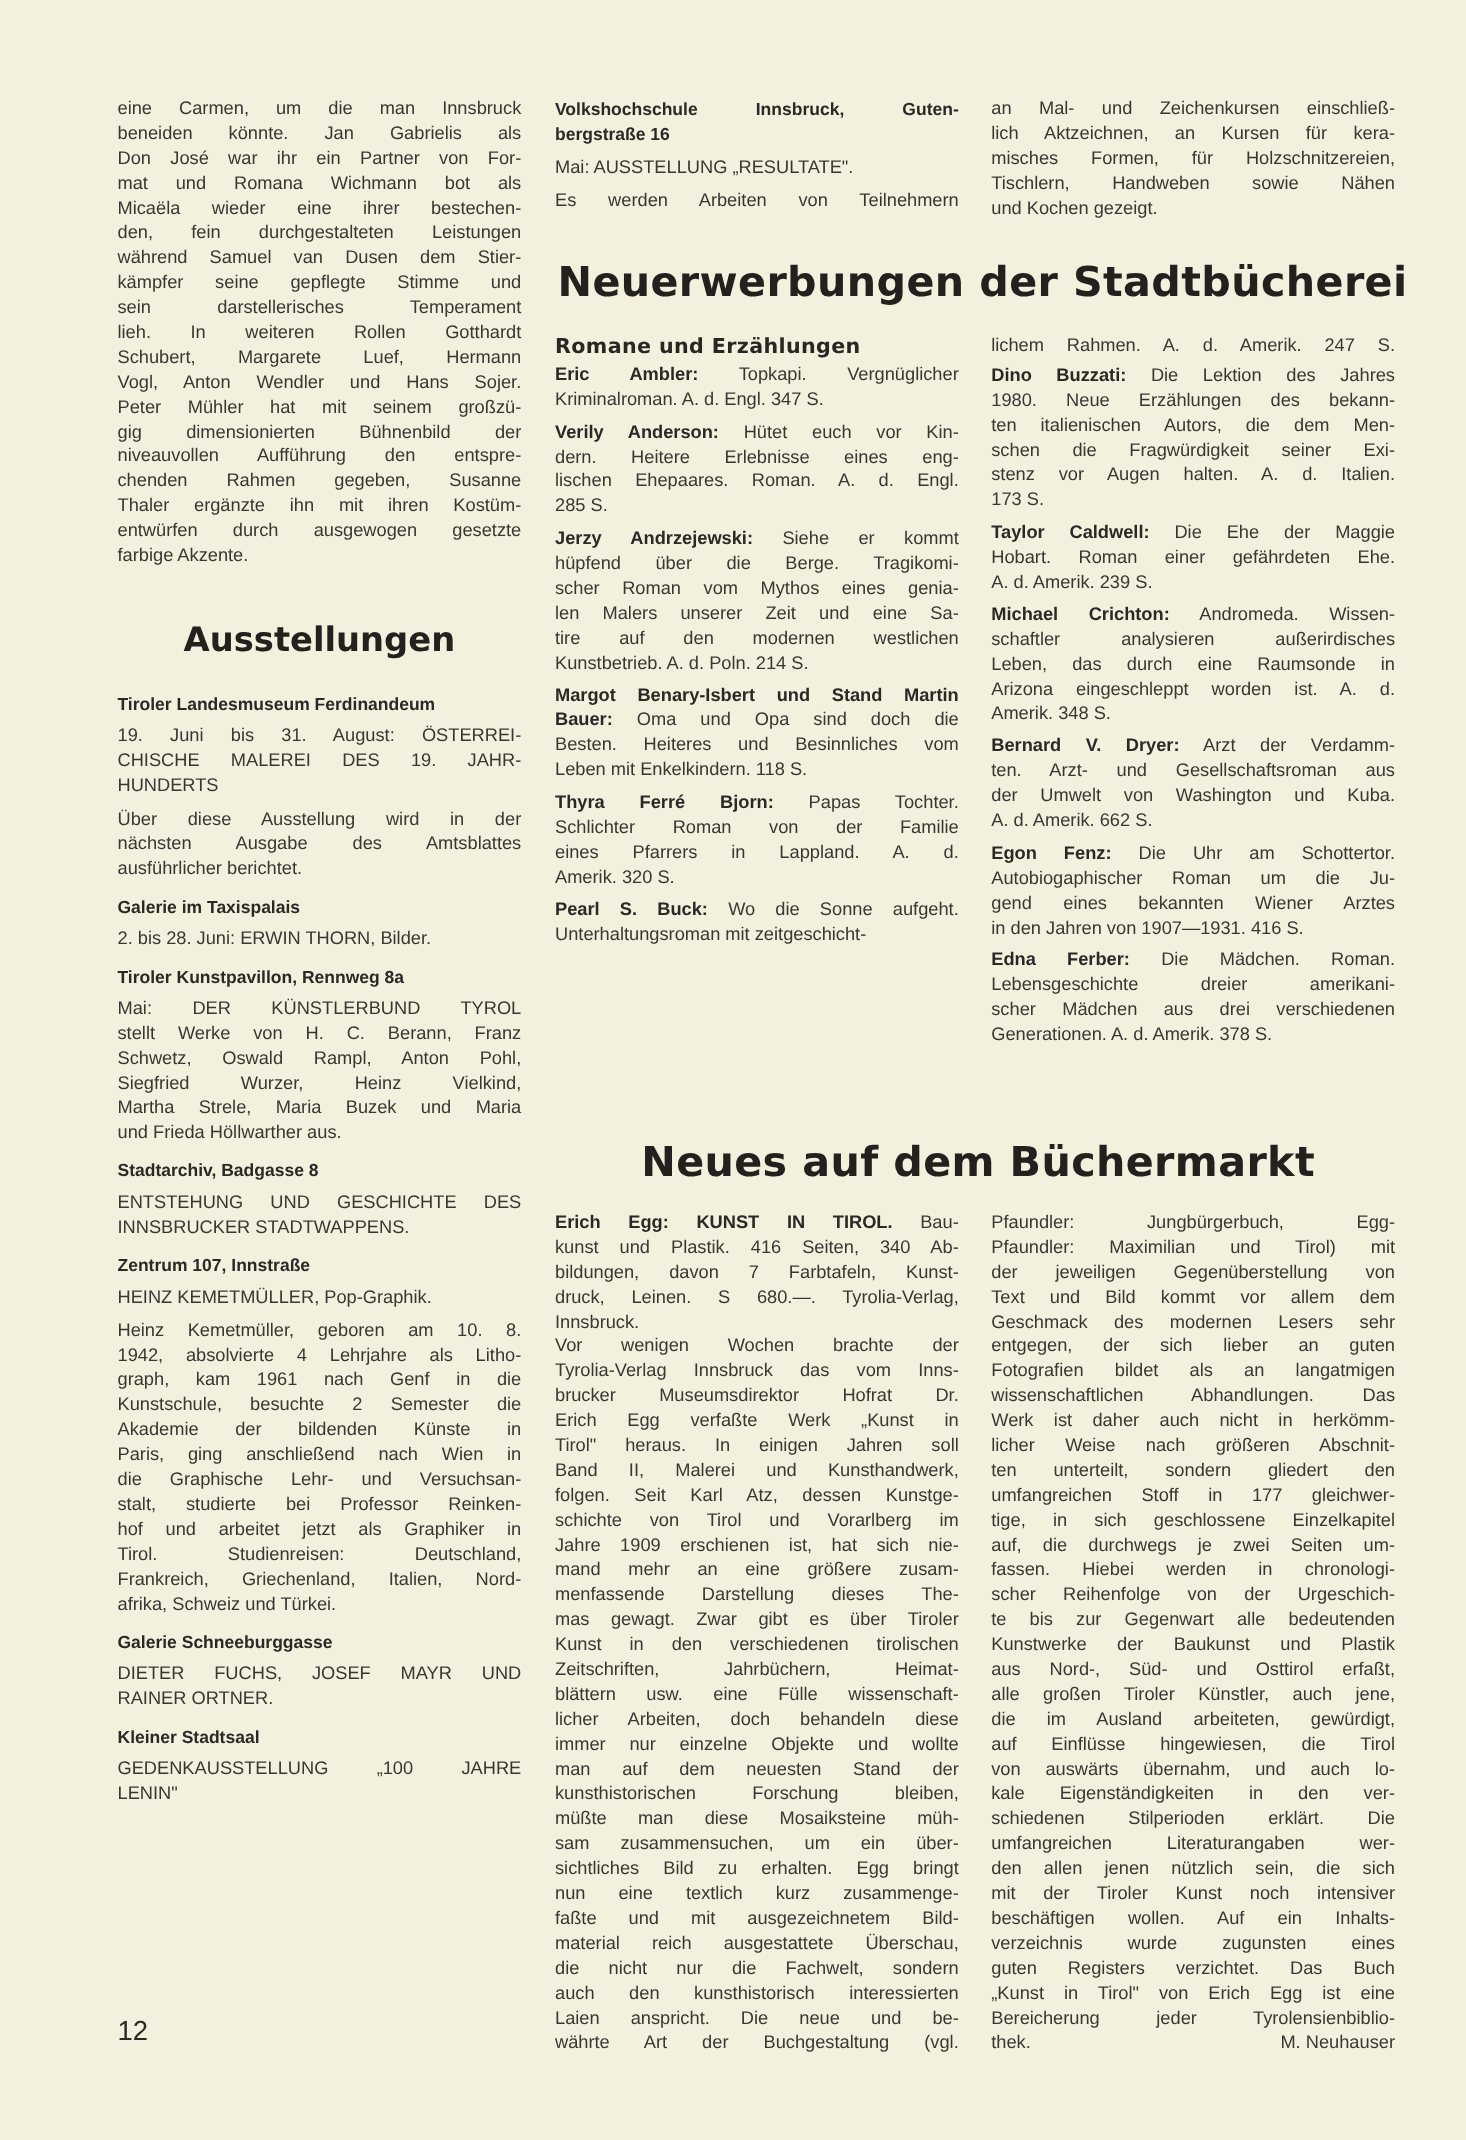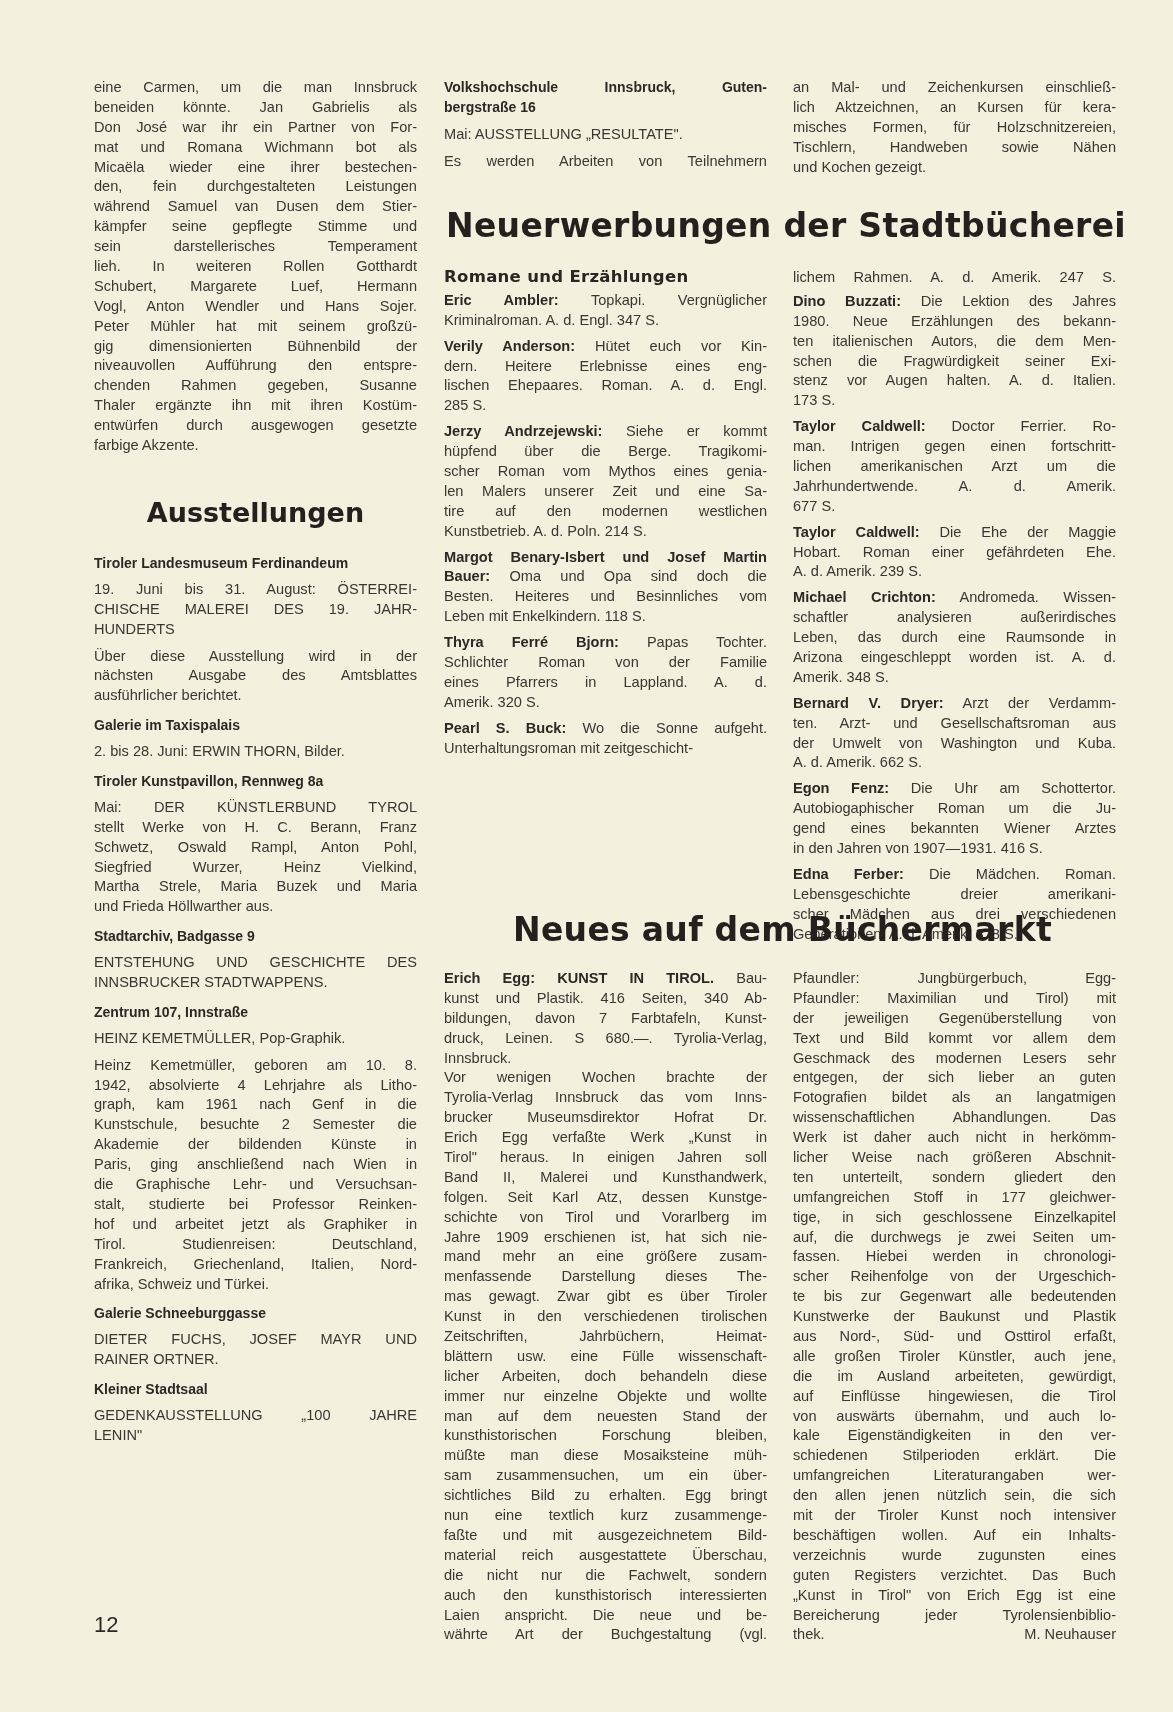--- a/index.html
+++ b/index.html
@@ -69,21 +69,21 @@
         <div class="para">
           <span class="line">Mai: DER KÜNSTLERBUND TYROL</span>
           <span class="line">stellt Werke von H. C. Berann, Franz</span>
           <span class="line">Schwetz, Oswald Rampl, Anton Pohl,</span>
           <span class="line">Siegfried Wurzer, Heinz Vielkind,</span>
           <span class="line">Martha Strele, Maria Buzek und Maria</span>
           <span class="line last">und Frieda Höllwarther aus.</span>
         </div>
       </div>
       <div>
-        <div class="heading-org">Stadtarchiv, Badgasse 9</div>
+        <div class="heading-org">Stadtarchiv, Badgasse 8</div>
         <div class="para">
           <span class="line">ENTSTEHUNG UND GESCHICHTE DES</span>
           <span class="line last">INNSBRUCKER STADTWAPPENS.</span>
         </div>
       </div>
       <div>
         <div class="heading-org">Zentrum 107, Innstraße</div>
         <div class="para">
           <span class="line last">HEINZ KEMETMÜLLER, Pop-Graphik.</span>
         </div>
@@ -156,21 +156,21 @@
     </div>
     <div class="entry">
       <span class="line"><b class="author">Jerzy Andrzejewski:</b> <span>Siehe er kommt</span></span>
       <span class="line">hüpfend über die Berge. Tragikomi-</span>
       <span class="line">scher Roman vom Mythos eines genia-</span>
       <span class="line">len Malers unserer Zeit und eine Sa-</span>
       <span class="line">tire auf den modernen westlichen</span>
       <span class="line last">Kunstbetrieb. A. d. Poln. 214 S.</span>
     </div>
     <div class="entry">
-      <span class="line"><b class="author">Margot Benary-Isbert und Josef Martin</b></span>
+      <span class="line"><b class="author">Margot Benary-Isbert und Stand Martin</b></span>
       <span class="line"><b class="author">Bauer:</b> <span>Oma und Opa sind doch die</span></span>
       <span class="line">Besten. Heiteres und Besinnliches vom</span>
       <span class="line last">Leben mit Enkelkindern. 118 S.</span>
     </div>
     <div class="entry">
       <span class="line"><b class="author">Thyra Ferré Bjorn:</b> <span>Papas Tochter.</span></span>
       <span class="line">Schlichter Roman von der Familie</span>
       <span class="line">eines Pfarrers in Lappland. A. d.</span>
       <span class="line last">Amerik. 320 S.</span>
     </div>
@@ -183,27 +183,20 @@
   <div class="para" style="margin-bottom:4px;">
       <span class="line">lichem Rahmen. A. d. Amerik. 247 S.</span>
     </div>
 <div class="entry">
       <span class="line"><b class="author">Dino Buzzati:</b> <span>Die Lektion des Jahres</span></span>
       <span class="line">1980. Neue Erzählungen des bekann-</span>
       <span class="line">ten italienischen Autors, die dem Men-</span>
       <span class="line">schen die Fragwürdigkeit seiner Exi-</span>
       <span class="line">stenz vor Augen halten. A. d. Italien.</span>
       <span class="line last">173 S.</span>
-    </div>
-    <div class="entry">
-      <span class="line"><b class="author">Taylor Caldwell:</b> <span>Doctor Ferrier. Ro-</span></span>
-      <span class="line">man. Intrigen gegen einen fortschritt-</span>
-      <span class="line">lichen amerikanischen Arzt um die</span>
-      <span class="line">Jahrhundertwende. A. d. Amerik.</span>
-      <span class="line last">677 S.</span>
     </div>
     <div class="entry">
       <span class="line"><b class="author">Taylor Caldwell:</b> <span>Die Ehe der Maggie</span></span>
       <span class="line">Hobart. Roman einer gefährdeten Ehe.</span>
       <span class="line last">A. d. Amerik. 239 S.</span>
     </div>
     <div class="entry">
       <span class="line"><b class="author">Michael Crichton:</b> <span>Andromeda. Wissen-</span></span>
       <span class="line">schaftler analysieren außerirdisches</span>
       <span class="line">Leben, das durch eine Raumsonde in</span>

